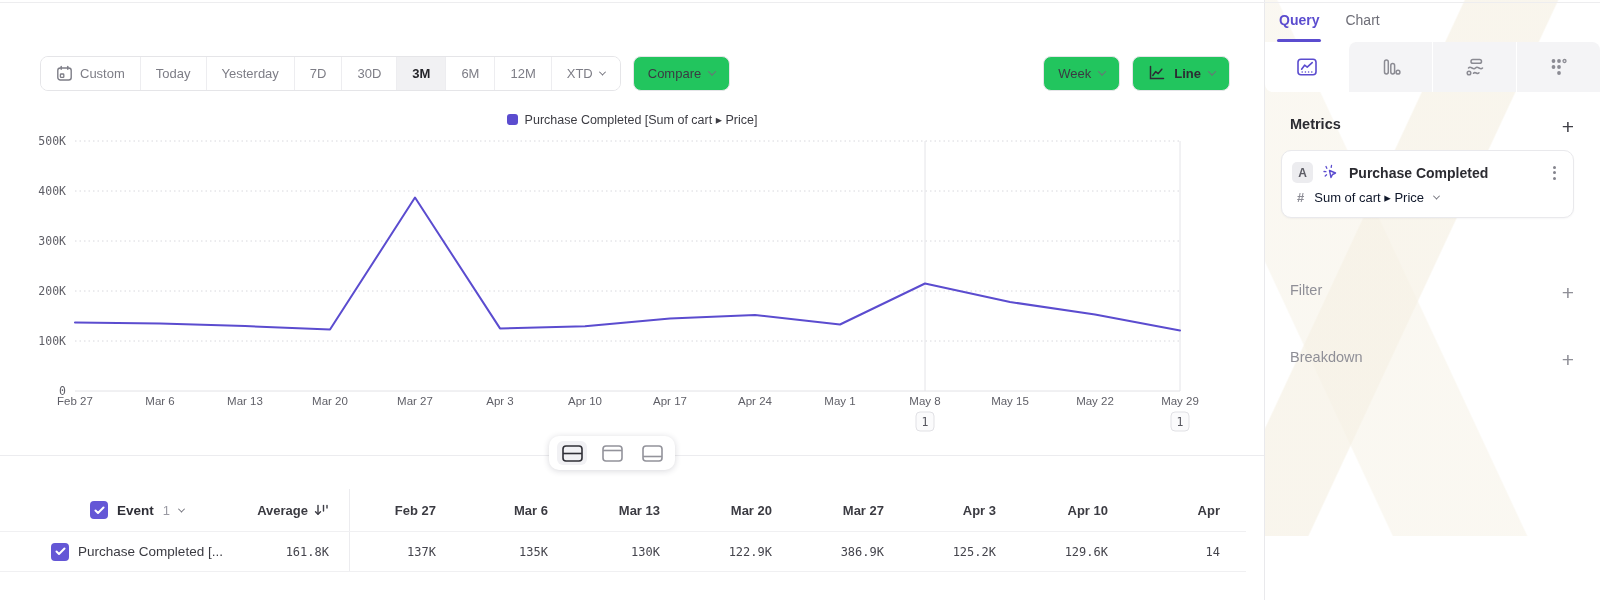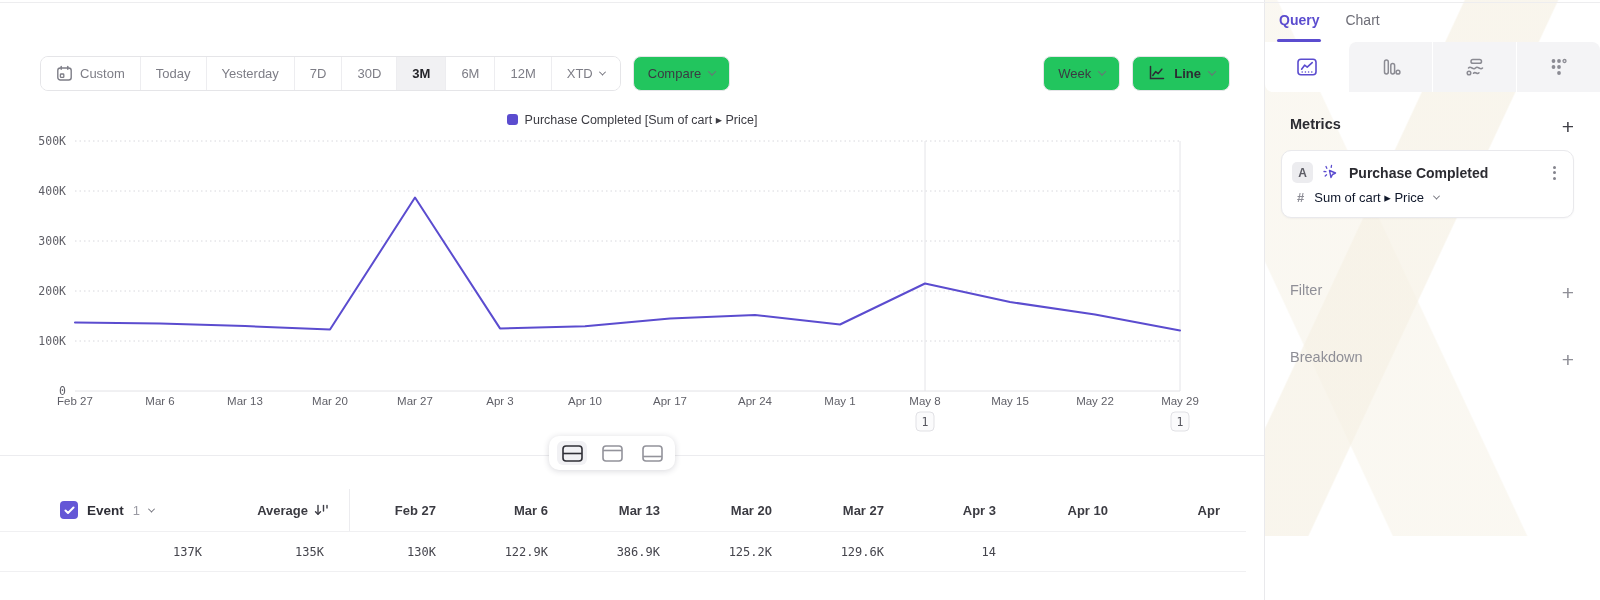--- a/index.html
+++ b/index.html
@@ -37,21 +37,21 @@
   .layout-pill { position:absolute; top:436px; left:612px; transform:translateX(-50%); z-index:3; display:flex; align-items:center; gap:10px; background:#fff; border-radius:10px; padding:5px 8px; box-shadow:0 1px 6px rgba(40,40,60,0.18); }
   .layout-opt { display:flex; align-items:center; justify-content:center; width:30px; height:24px; border-radius:6px; cursor:pointer; background:transparent; border:none; }
   .layout-opt.selected { background:#f1f1f4; }
 
   
   .table { position:absolute; top:489px; left:0; width:1246px; }
   .t-row { display:grid; grid-template-columns:228px 122px repeat(8,112px); align-items:center; border-bottom:1px solid #f0f0f2; }
   .t-head { height:43px; }
   .t-data { height:40px; }
   .cell { display:flex; align-items:center; }
-  .event-cell { padding-left:60px; gap:9px; }
+  .event-cell { padding-left:46px; gap:9px;justify-content:center; }
   .avg-cell { justify-content:flex-end; padding-right:20px; gap:6px; border-right:1px solid #ececef; height:100%; }
   .num-cell { justify-content:flex-end; padding-right:26px; }
   .date-head { font-size:13px; font-weight:bold; color:#3b3b42; }
   .num { font-family:"DejaVu Sans Mono", monospace; font-size:12px; color:#44444c; }
   .checkbox { width:18px; height:18px; border-radius:4px; background:#6457d6; display:flex; align-items:center; justify-content:center; flex:none; cursor:pointer; }
   .event-label { font-size:13.5px; font-weight:bold; color:#2e2e36; }
   .event-count { font-size:13px; color:#9a9aa3; }
   .row-name { font-size:13.5px; color:#3a3a41; white-space:nowrap; overflow:hidden; }
   .avg-label { font-size:13px; font-weight:bold; color:#3b3b42; }
 
@@ -246,20 +246,29 @@
       <div class="cell num-cell date-head">Feb 27</div>
           <div class="cell num-cell date-head">Mar 6</div>
           <div class="cell num-cell date-head">Mar 13</div>
           <div class="cell num-cell date-head">Mar 20</div>
           <div class="cell num-cell date-head">Mar 27</div>
           <div class="cell num-cell date-head">Apr 3</div>
           <div class="cell num-cell date-head">Apr 10</div>
           <div class="cell num-cell date-head">Apr</div>
         </div>
       <div class="t-row t-data">
+        <div class="cell event-cell">
+          <span class="checkbox">
+            <svg width="11" height="9" viewBox="0 0 11 9">
+              <polyline points="1.5,4.5 4,7 9.5,1.5" fill="none" stroke="#fff" stroke-width="2" stroke-linecap="round" stroke-linejoin="round"></polyline>
+            </svg>
+          </span>
+          <span class="row-name">Purchase Completed [...</span>
+        </div>
+        <div class="cell avg-cell num">161.8K</div>
 
       <div class="cell num-cell num">137K</div>
           <div class="cell num-cell num">135K</div>
           <div class="cell num-cell num">130K</div>
           <div class="cell num-cell num">122.9K</div>
           <div class="cell num-cell num">386.9K</div>
           <div class="cell num-cell num">125.2K</div>
           <div class="cell num-cell num">129.6K</div>
           <div class="cell num-cell num">14</div>
         </div>

